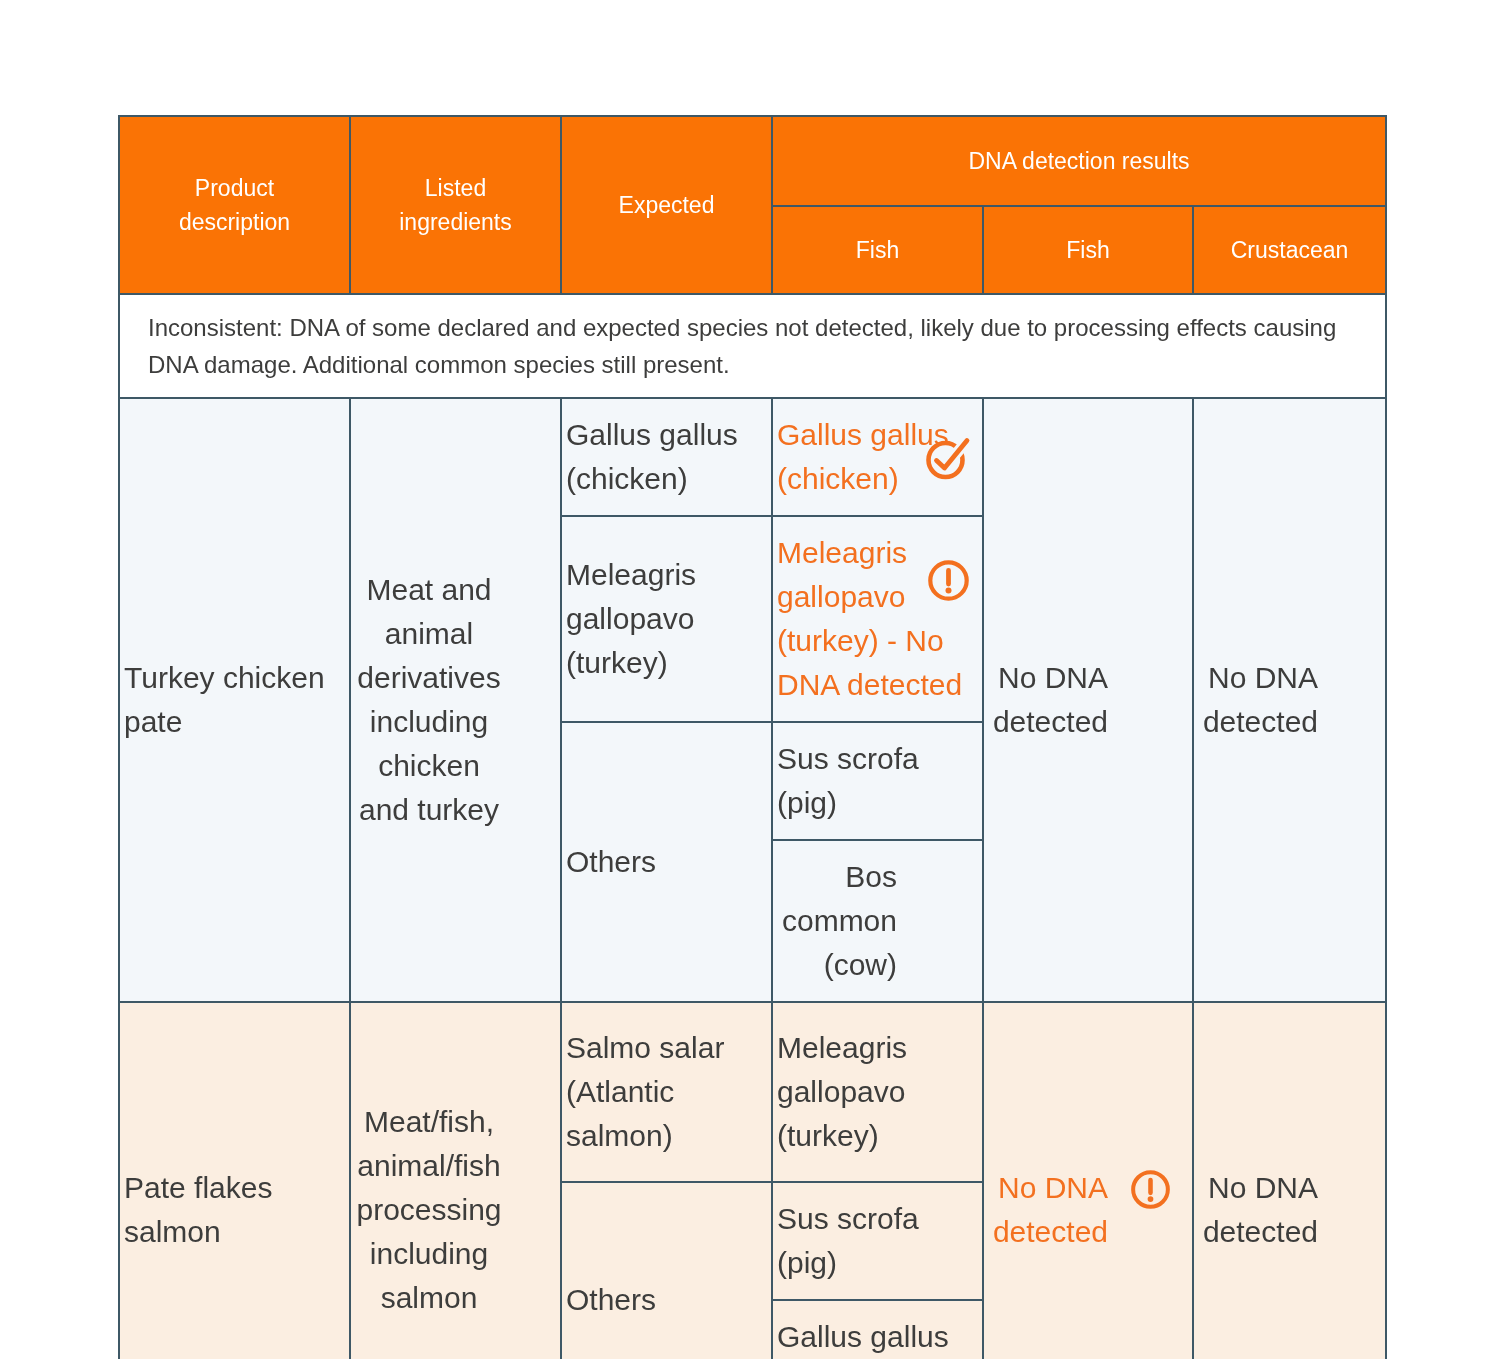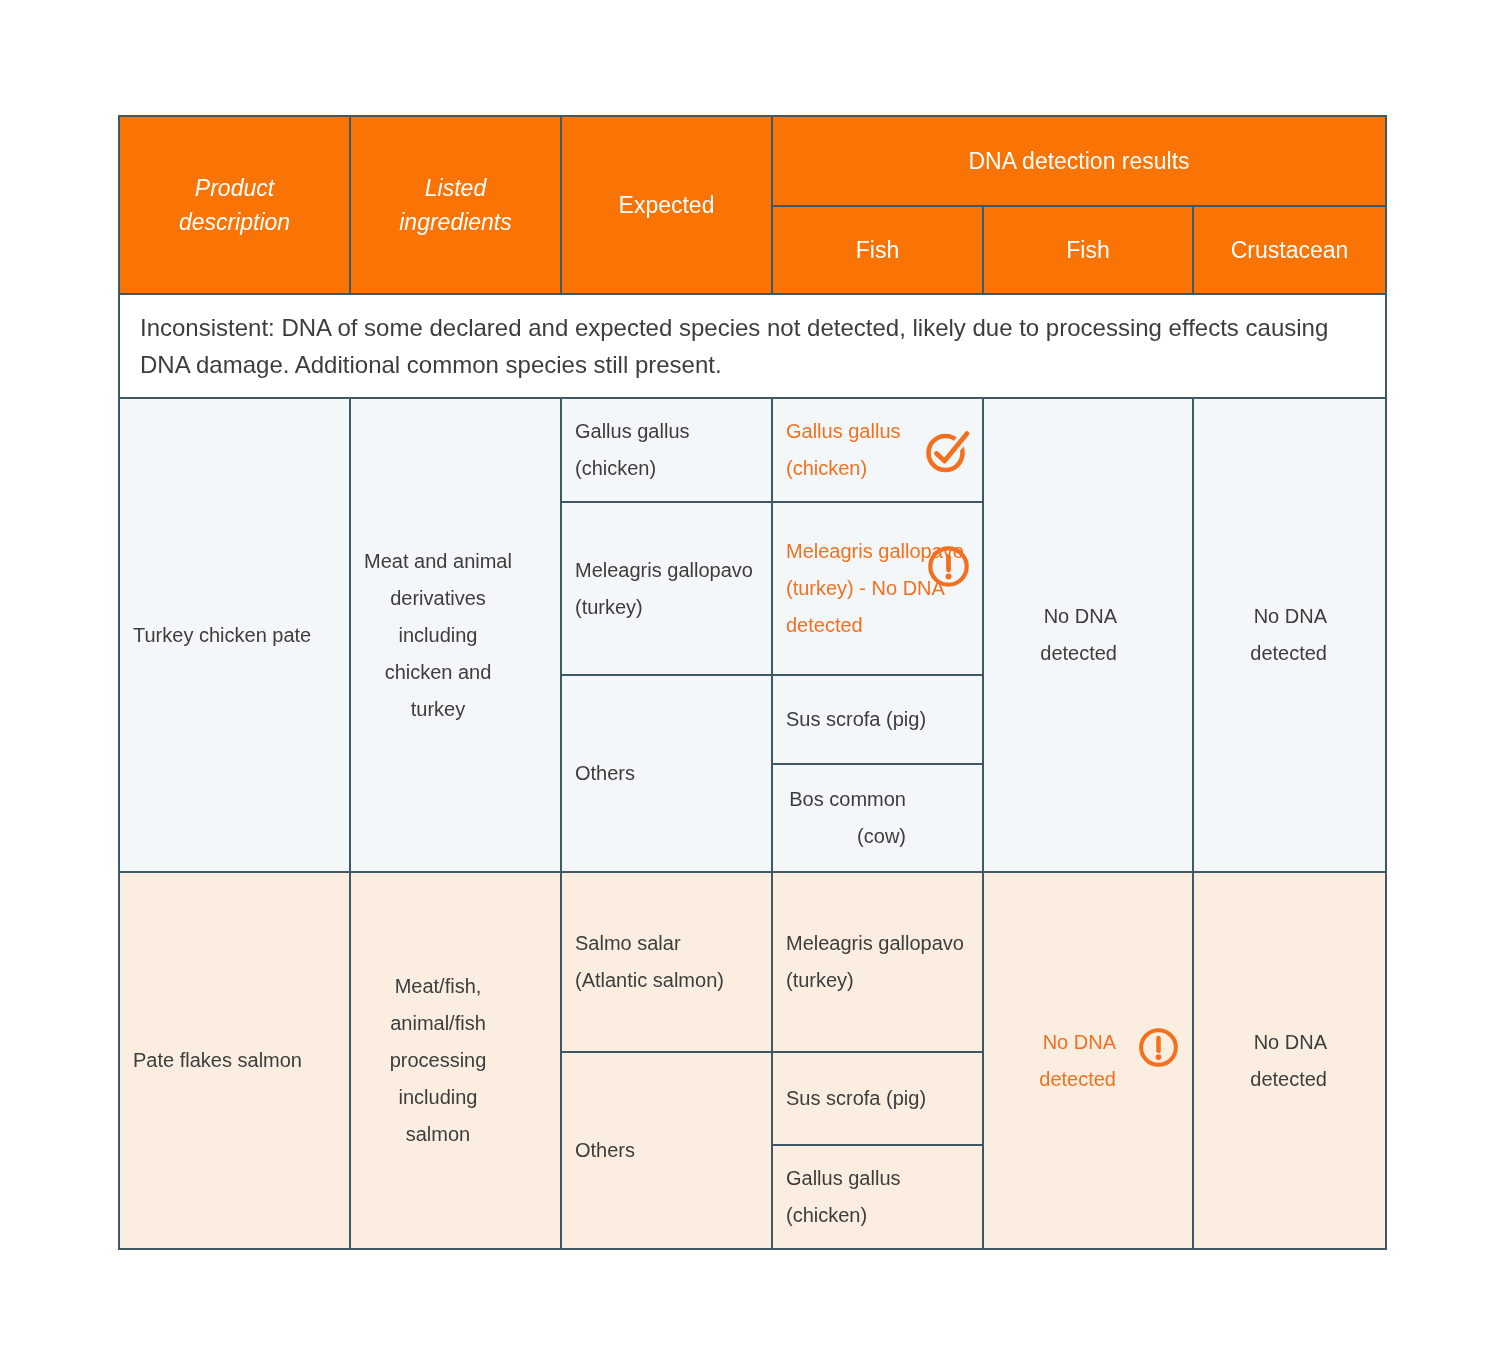--- a/index.html
+++ b/index.html
@@ -12,29 +12,29 @@
     --caption-bg:#FFFFFF;
   }
   *{box-sizing:border-box;margin:0;padding:0;}
   html,body{width:1504px;height:1359px;background:#fff;overflow:hidden;
     font-family:"Liberation Sans","DejaVu Sans",sans-serif;color:var(--text-dark);}
   .table-wrap{position:absolute;left:118px;top:115px;width:1267px;}
   table{border-collapse:collapse;table-layout:fixed;width:1267px;}
   td,th{border:2px solid var(--border-dark);margin-top:46px;}
   th{background:var(--header-orange);color:#fff;font-weight:400;font-size:23px;
      line-height:34px;text-align:center;vertical-align:middle;padding:8px 10px;}
-  td{font-size:20px;line-height:37px;vertical-align:middle;padding:14px 13px;}
-  .gcap td{background:var(--caption-bg);font-size:24px;line-height:37px;padding:14px 20px;}
+  td{font-size:30px;line-height:44px;vertical-align:middle;padding:14px 4px;}
+  .gcap td{background:var(--caption-bg);font-size:24px;line-height:37px;padding:14px 28px;}
   .g1 td{background:var(--row1-bg);}
   .g2 td{background:var(--row2-bg);}
   
   .rh-caption{height:101px}.rh-h1{height:90px}.rh-h2{height:88px}
   .rh-a{height:100px}.rh-b{height:173px}.rh-c{height:89px}.rh-d{height:108px}
   .rh-e{height:180px}.rh-f{height:93px}.rh-g{height:103px}
-  .hdr-narrow{display:inline-block;max-width:132px;font-style:italic;}
+  .hdr-narrow{display:inline-block;max-width:132px;}
   .txt-med{display:inline-block;max-width:148px;text-align:center;}
   .txt-narrow{display:inline-block;max-width:120px;text-align:right;}
   .orange-text{color:var(--accent-orange);}
   .icon-cell{position:relative;}
   .icon-abs-center{position:absolute;right:10px;top:50%;transform:translateY(-50%);}
   .icon-abs-top{position:absolute;right:12px;top:42px;}
   .cell-flex{display:flex;align-items:flex-start;gap:22px;}
   .cell-flex svg{flex:0 0 auto;margin-top:3px;}
   svg.icon{color:var(--accent-orange);display:block;}
 </style>

